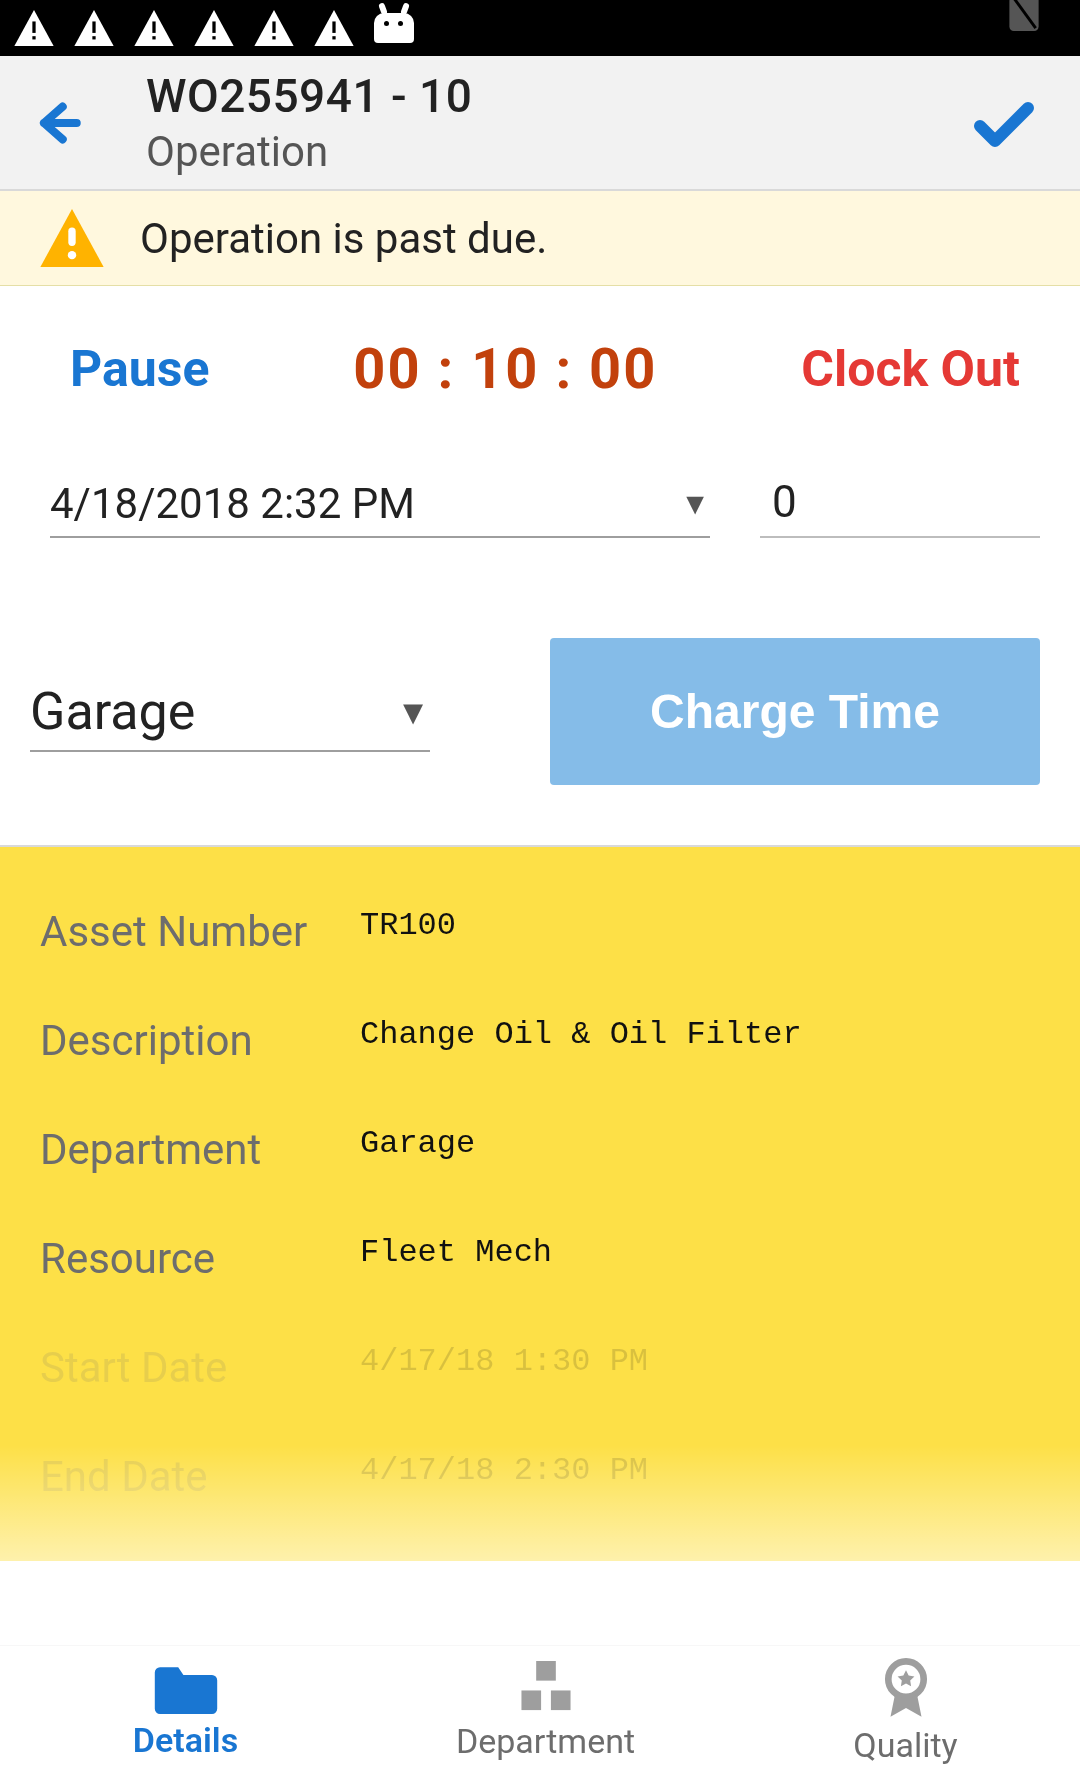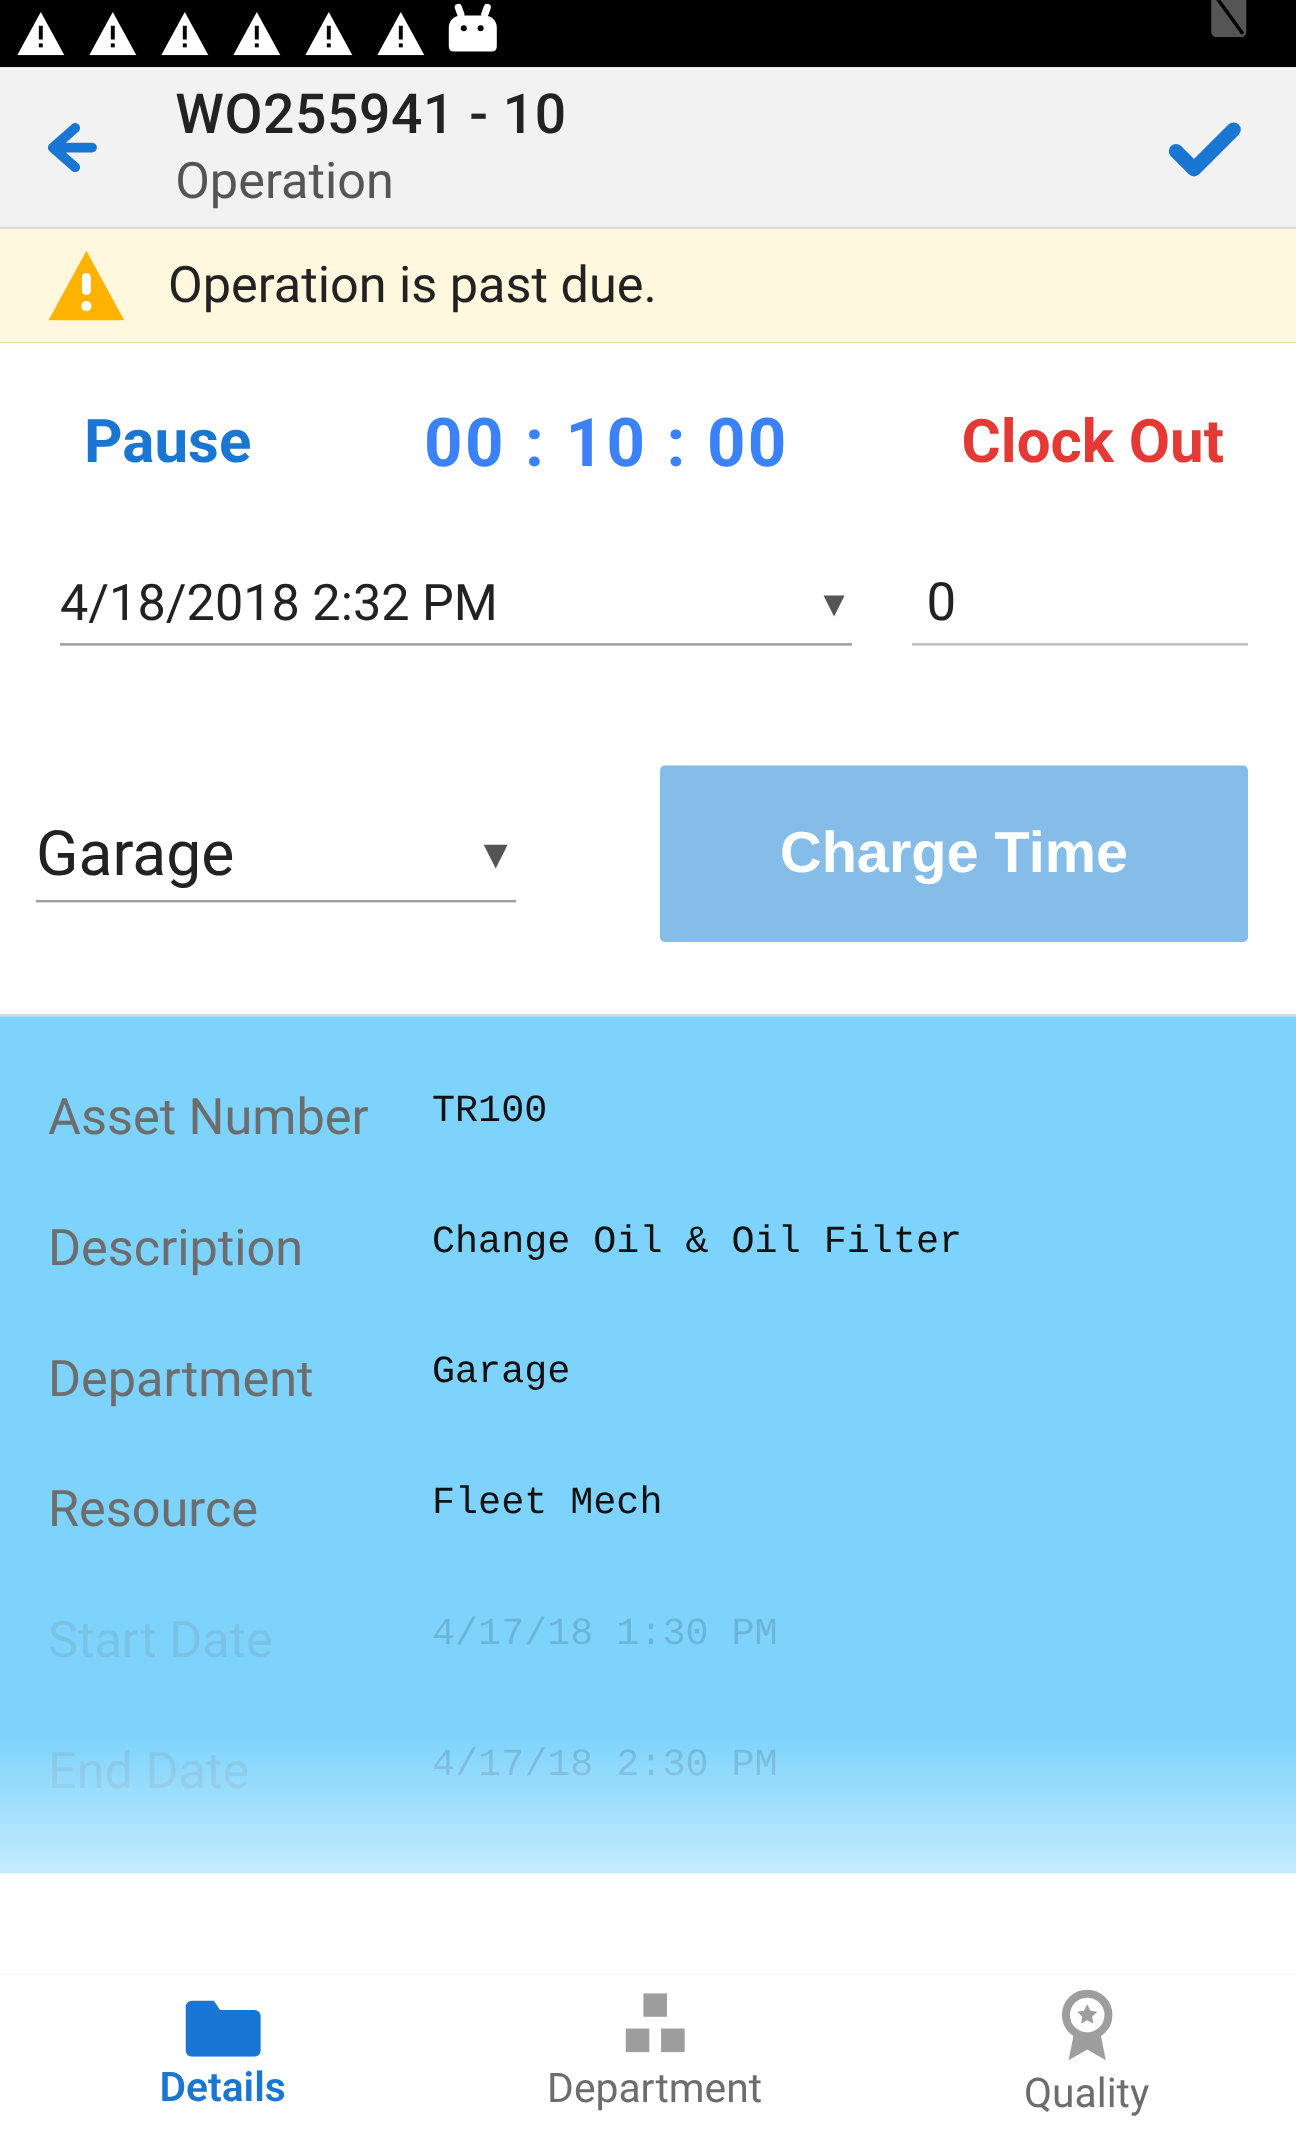--- a/index.html
+++ b/index.html
@@ -27,36 +27,36 @@
   .confirm { margin-left:auto; color:#1976D2; padding-right:20px;}
   .confirm svg { display:block; }
   
   .banner { background:#FFF8DE; border-bottom:1px solid #e5dfa6; display:flex; align-items:center; padding:18px 40px; gap:36px;}
   .banner .warn-tri svg { display:block; }
   .banner .msg { font-size:42px; color:#222; }
   
   .section { background:#fff; }
   .clock-row { display:flex; align-items:center; justify-content:space-between; padding:50px 60px 40px 70px; }
   .pause { color:#1976D2; font-size:50px; font-weight:700; }
-  .timer { color:#3b82f6; font-size:56px; font-weight:700; letter-spacing:2px; }
+  .timer { color:#c2410c; font-size:56px; font-weight:700; letter-spacing:2px; }
   .clockout { color:#E53935; font-size:50px; font-weight:700; }
   
   .dt-row { display:flex; gap:50px; padding:20px 40px 40px 50px; align-items:flex-end; }
   .select { position:relative; flex:1; border-bottom:2px solid #9e9e9e; padding:14px 0 8px 0; display:flex; align-items:center; justify-content:space-between;}
   .select-text { font-size:42px; color:#222; }
   .caret { font-size:30px; color:#555; }
   .num-input { width:280px; border-bottom:2px solid #bdbdbd; padding:14px 0 8px 12px; font-size:44px; color:#222;}
   
   .dept-row { display:flex; gap:120px; padding:60px 40px 50px 30px; align-items:center; }
   .dept-select { width:400px; border-bottom:2px solid #9e9e9e; padding:10px 0 8px 0; display:flex; align-items:center; justify-content:space-between;}
   .dept-text { font-size:52px; color:#222; }
   .charge-btn { flex:1; background:#85BCE8; color:#fff; font-size:48px; font-weight:600; text-align:center; padding:46px 0; border:none; border-radius:4px;}
   .divider { height:2px; background:#d9d9d9; margin-top:10px;}
   
-  .details { padding:30px 40px; background:#7dd3fc; }
+  .details { padding:30px 40px; background:#fde047; }
   .drow { display:flex; padding:30px 0;}
   .dlabel { width:320px; font-size:42px; color:#6d6d6d; }
   .dvalue { font-size:32px; color:#111;font-family:Liberation Mono, monospace; }
   
   .fade-cover { position:absolute; left:0; right:0; bottom:130px; height:200px; background:linear-gradient(to bottom, rgba(255,255,255,0.0), rgba(255,255,255,0.95));}
   
   .tabbar { position:absolute; bottom:0; left:0; right:0; height:130px; background:#fff; display:flex; border-top:1px solid rgba(0,0,0,0.03);}
   .tab { flex:1; display:flex; flex-direction:column; align-items:center; justify-content:center; gap:6px;margin-left:11px;}
   .tab-label { font-size:34px; color:#6d6d6d; }
   .tab.active .tab-label { color:#1976D2; font-weight:600;}

